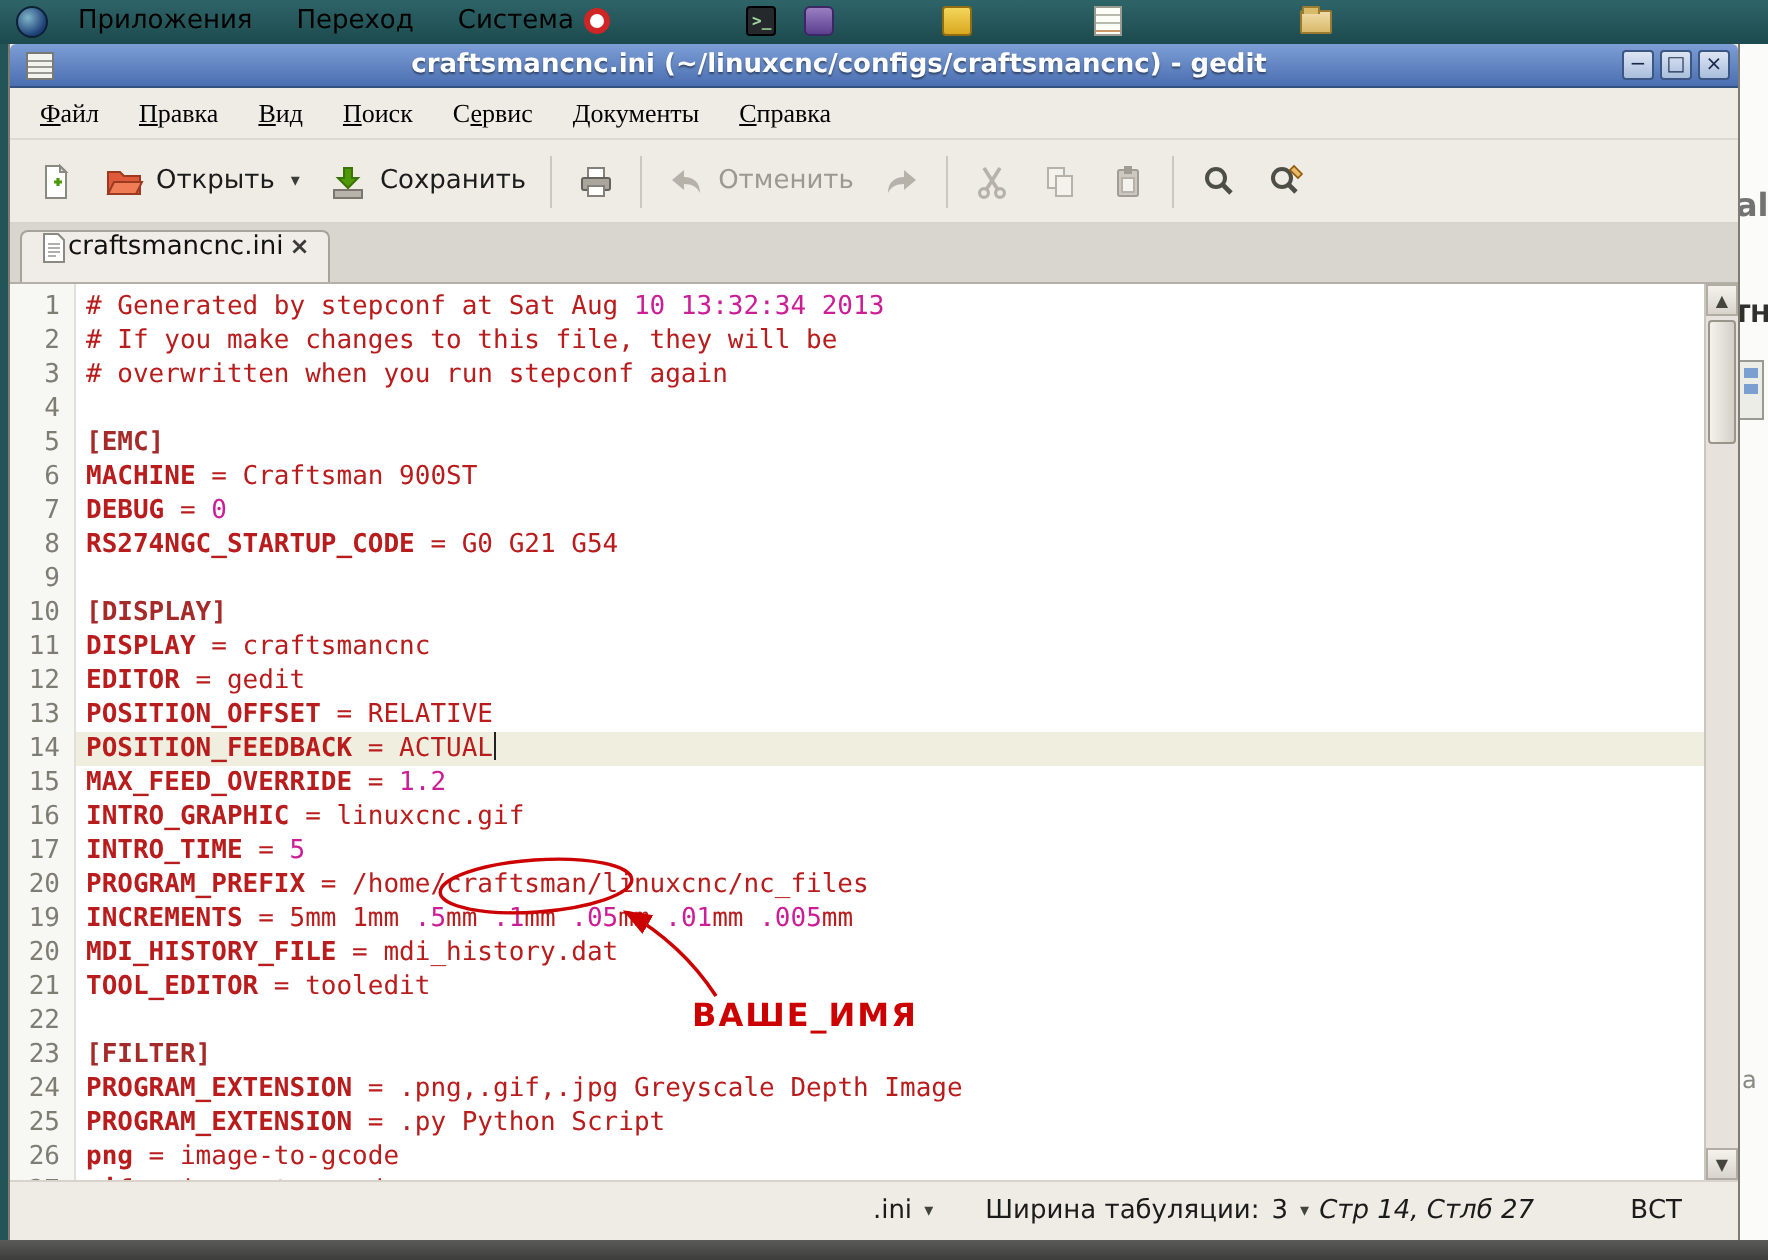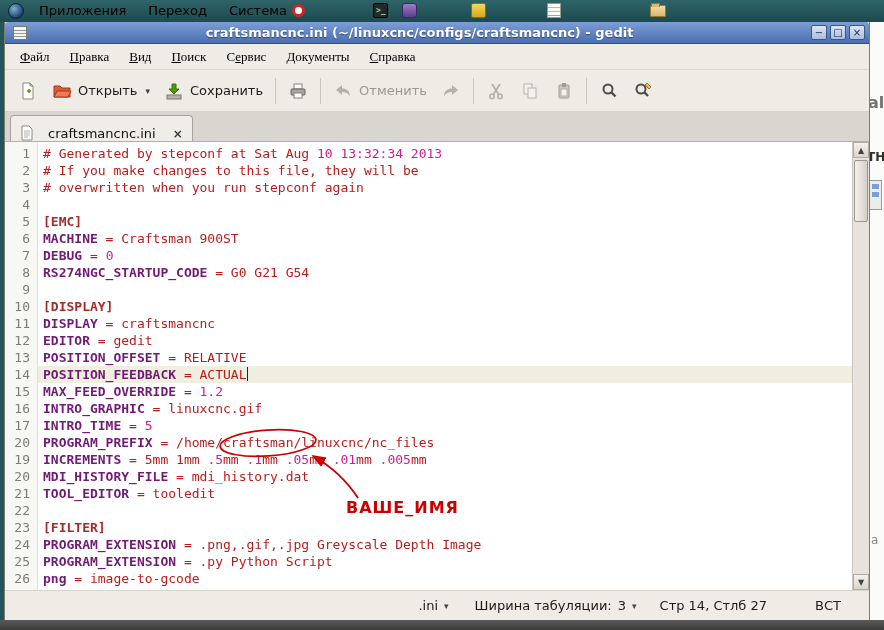--- a/index.html
+++ b/index.html
@@ -61,35 +61,35 @@
     border-bottom:1px solid #d8d4cc; }
   .tb-btn { display:flex; align-items:center; gap:6px; padding:6px 7px; border-radius:3px;
     font-size:13px; color:#1c1c1c; cursor:default; }
   .tb-btn.disabled { color:#9d9990; }
   .tb-sep { width:1px; height:26px; background:#ccc8c0; margin:0 5px; flex:0 0 auto; }
   .open-caret { font-size:9px; color:#3c3c38; margin-left:2px; }
 
   .tabbar { height:30px; background:#d9d6cf; border-bottom:1px solid #b4b0a7;
     display:flex; align-items:flex-end; padding:4px 5px 0 5px; }
   .tab { height:26px; background:#f0edе8; background:#f0ede8; border:1px solid #a8a39a; border-bottom:none;
-    border-radius:4px 4px 0 0; display:flex; align-items:flex-end; gap:14px; padding:0 9px;
+    border-radius:4px 4px 0 0; display:flex; align-items:flex-start; gap:0; padding:0 9px;
     font-size:13px; color:#111; }
   .tab-close { font-weight:bold; font-size:12px; color:#3a3a36; margin-left:3px; cursor:default; }
 
   
   .textarea { position:relative; height:448px; background:#fff; display:flex; overflow:hidden; }
   .gutter { width:33px; flex:0 0 auto; background:#f7f7f3; border-right:1px solid #e0e0da;
     font:13px "DejaVu Sans Mono",monospace; color:#7d7d74; text-align:right;
     padding:3px 7px 0 0; overflow:hidden; }
   .ln { height:17px; line-height:17px; }
   .code { flex:1 1 auto; font:13px "DejaVu Sans Mono",monospace; padding:3px 0 0 5px;
     overflow:hidden; }
   .code-line { height:17px; line-height:17px; white-space:pre; }
   .code-line.cur { background:#f0efdf; margin-left:-5px; padding-left:5px; }
-  .tok-key { color:#701a75; font-weight:bold; }
+  .tok-key { color:#b91c1c; font-weight:bold; }
   .tok-section { color:#a52a2a; font-weight:bold; }
   .tok-num { color:#cb1d95; }
   .tok-plain { color:#b91c1c; }
   .caret-bar { display:inline-block; width:1px; height:14px; background:#222; vertical-align:-2px; }
 
   .anno { position:absolute; left:0; top:0; width:100%; height:100%; pointer-events:none; }
 
   .vscroll { width:17px; flex:0 0 auto; background:#e7e3dc; border-left:1px solid #cac6be;
     position:relative; display:flex; flex-direction:column; }
   .scroll-btn { height:16px; flex:0 0 auto; display:flex; align-items:center; justify-content:center;
@@ -97,21 +97,21 @@
     border:1px solid #b1ada4; }
   .scroll-btn.down { margin-top:auto; }
   .scroll-thumb { position:absolute; left:1px; top:18px; width:14px; height:62px;
     background:linear-gradient(90deg,#f4f2ec,#d4d0c7); border:1px solid #99958b; border-radius:2px; }
 
   .statusbar { height:30px; display:flex; align-items:center; font-size:13px; color:#1b1b1b;
     background:#efebe5; border-top:1px solid #d8d4cc; padding:0 28px 0 10px; }
   .sb-combo { display:flex; align-items:center; gap:6px; padding:2px 5px; cursor:default; }
   .sb-combo.first { margin-left:auto; }
   .sb-caret { font-size:9px; color:#44443e; }
-  .sb-pos { margin-left:18px; }
+  .sb-pos { margin-left:0;font-style:italic; }
   .sb-mode { margin-left:48px; }
 
   .bottom-strip { position:absolute; left:0; top:620px; width:884px; height:10px;
     background:linear-gradient(#5a5a58,#3c3c3a); }
 
   svg.icon { display:block; }
 </style>
 </head>
 <body>
 

